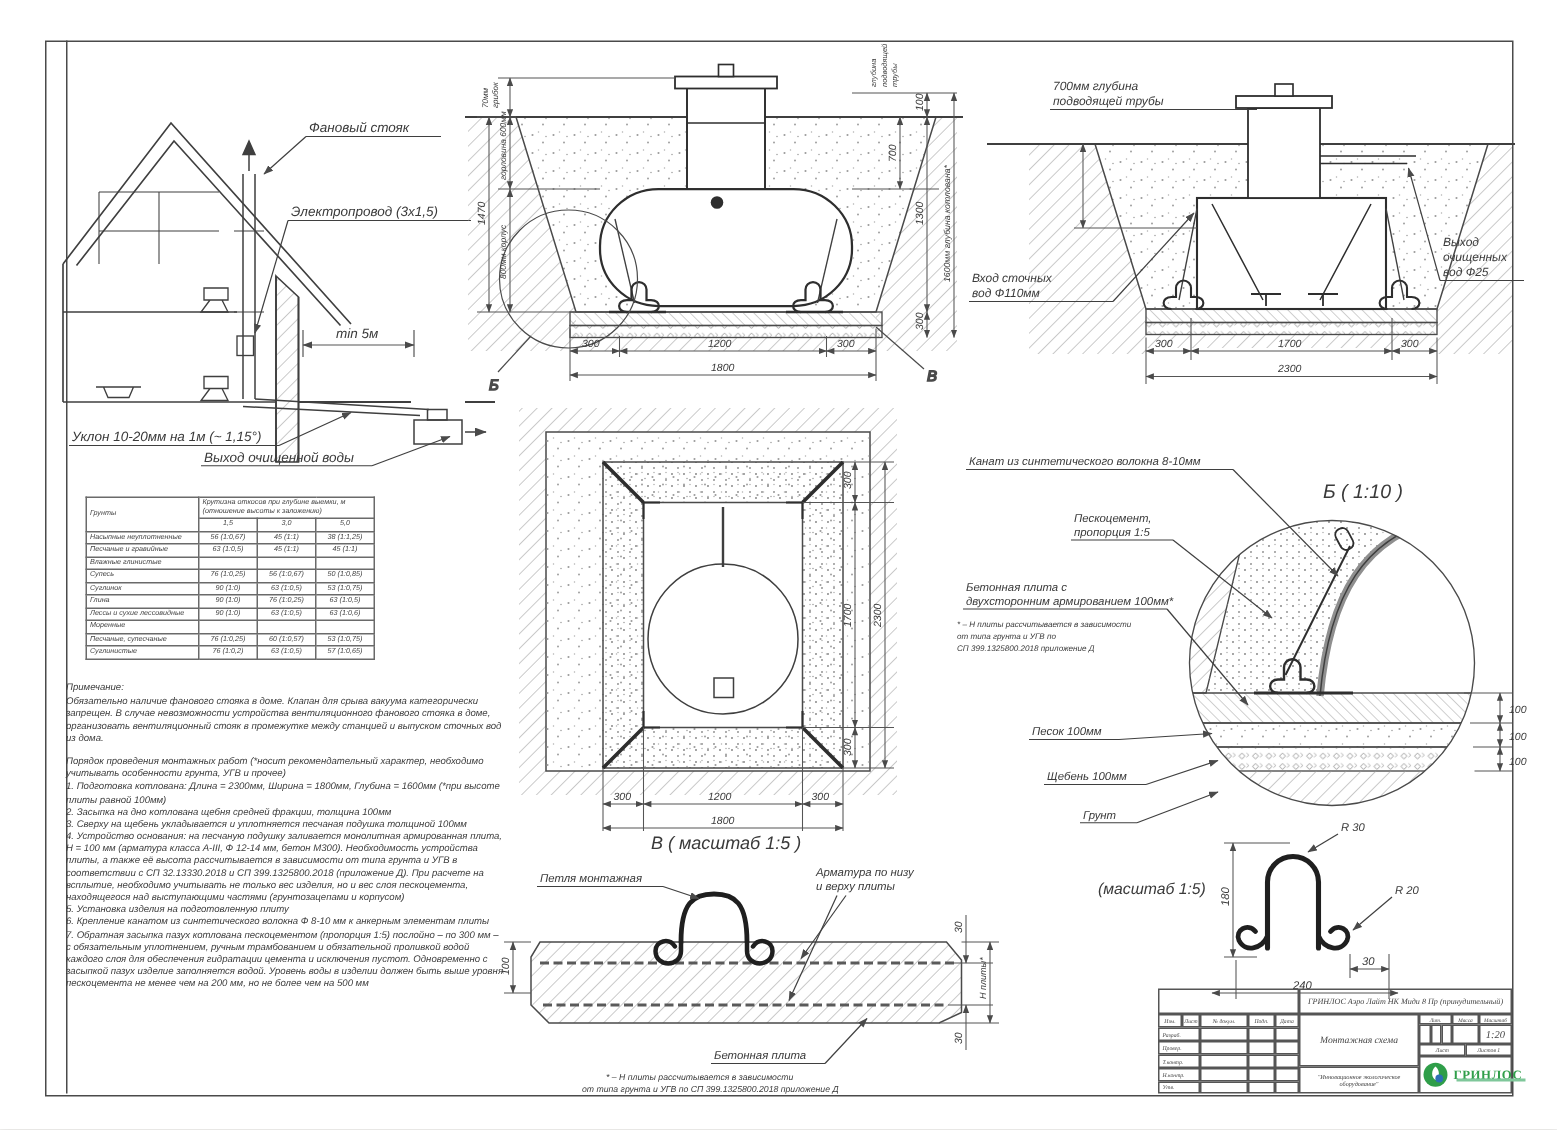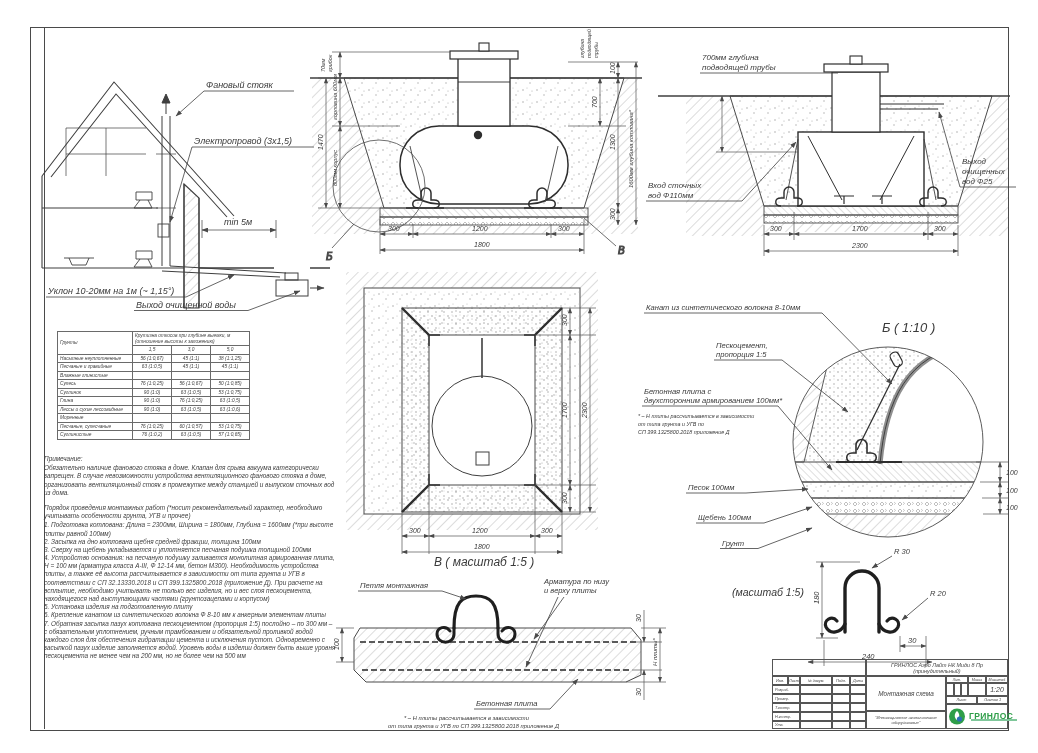--- a/index.html
+++ b/index.html
@@ -10,21 +10,21 @@
   svg{position:absolute;overflow:visible;}
   svg text{font-family:"Liberation Sans",sans-serif;font-style:italic;fill:#3a3a3a;}
   .notes{position:absolute;left:44px;top:455px;width:292px;font-size:6.4px;line-height:1.28;
          font-style:italic;color:#3d3d3d;}
   .notes p{margin:0 0 7px 0;}
   .notes .itm{margin:0;}
   .soil{position:absolute;left:57px;top:331px;border-collapse:collapse;font-style:italic;}
   .soil td,.soil th{border:0.7px solid #6a6a6a;font-size:4.8px;font-weight:normal;color:#444;
         padding:1px 2px;text-align:left;vertical-align:middle;line-height:1.15;}
   .soil .num{text-align:center;width:34px;}
-  .tb{position:absolute;left:772px;top:659px;width:236px;height:70px;font-style:italic;}
+  .tb{position:absolute;left:772px;top:659px;width:236px;height:70px;font-style:italic;font-family:Liberation Serif, serif;}
   .tb .cell{position:absolute;border:0.8px solid #555;box-sizing:border-box;font-size:5.2px;
         color:#444;display:flex;align-items:center;justify-content:center;text-align:center;}
   .tb .lbl-l{justify-content:flex-start;padding-left:2px;}
   .brand{color:#2f9e49;font-weight:bold;font-style:normal;font-size:8.5px;letter-spacing:.4px;}
   .brandline{position:absolute;left:24px;top:14px;width:46px;height:1.6px;background:#7fc79a;}
 </style>
 </head>
 <body>
 
 <div class="sheet">

